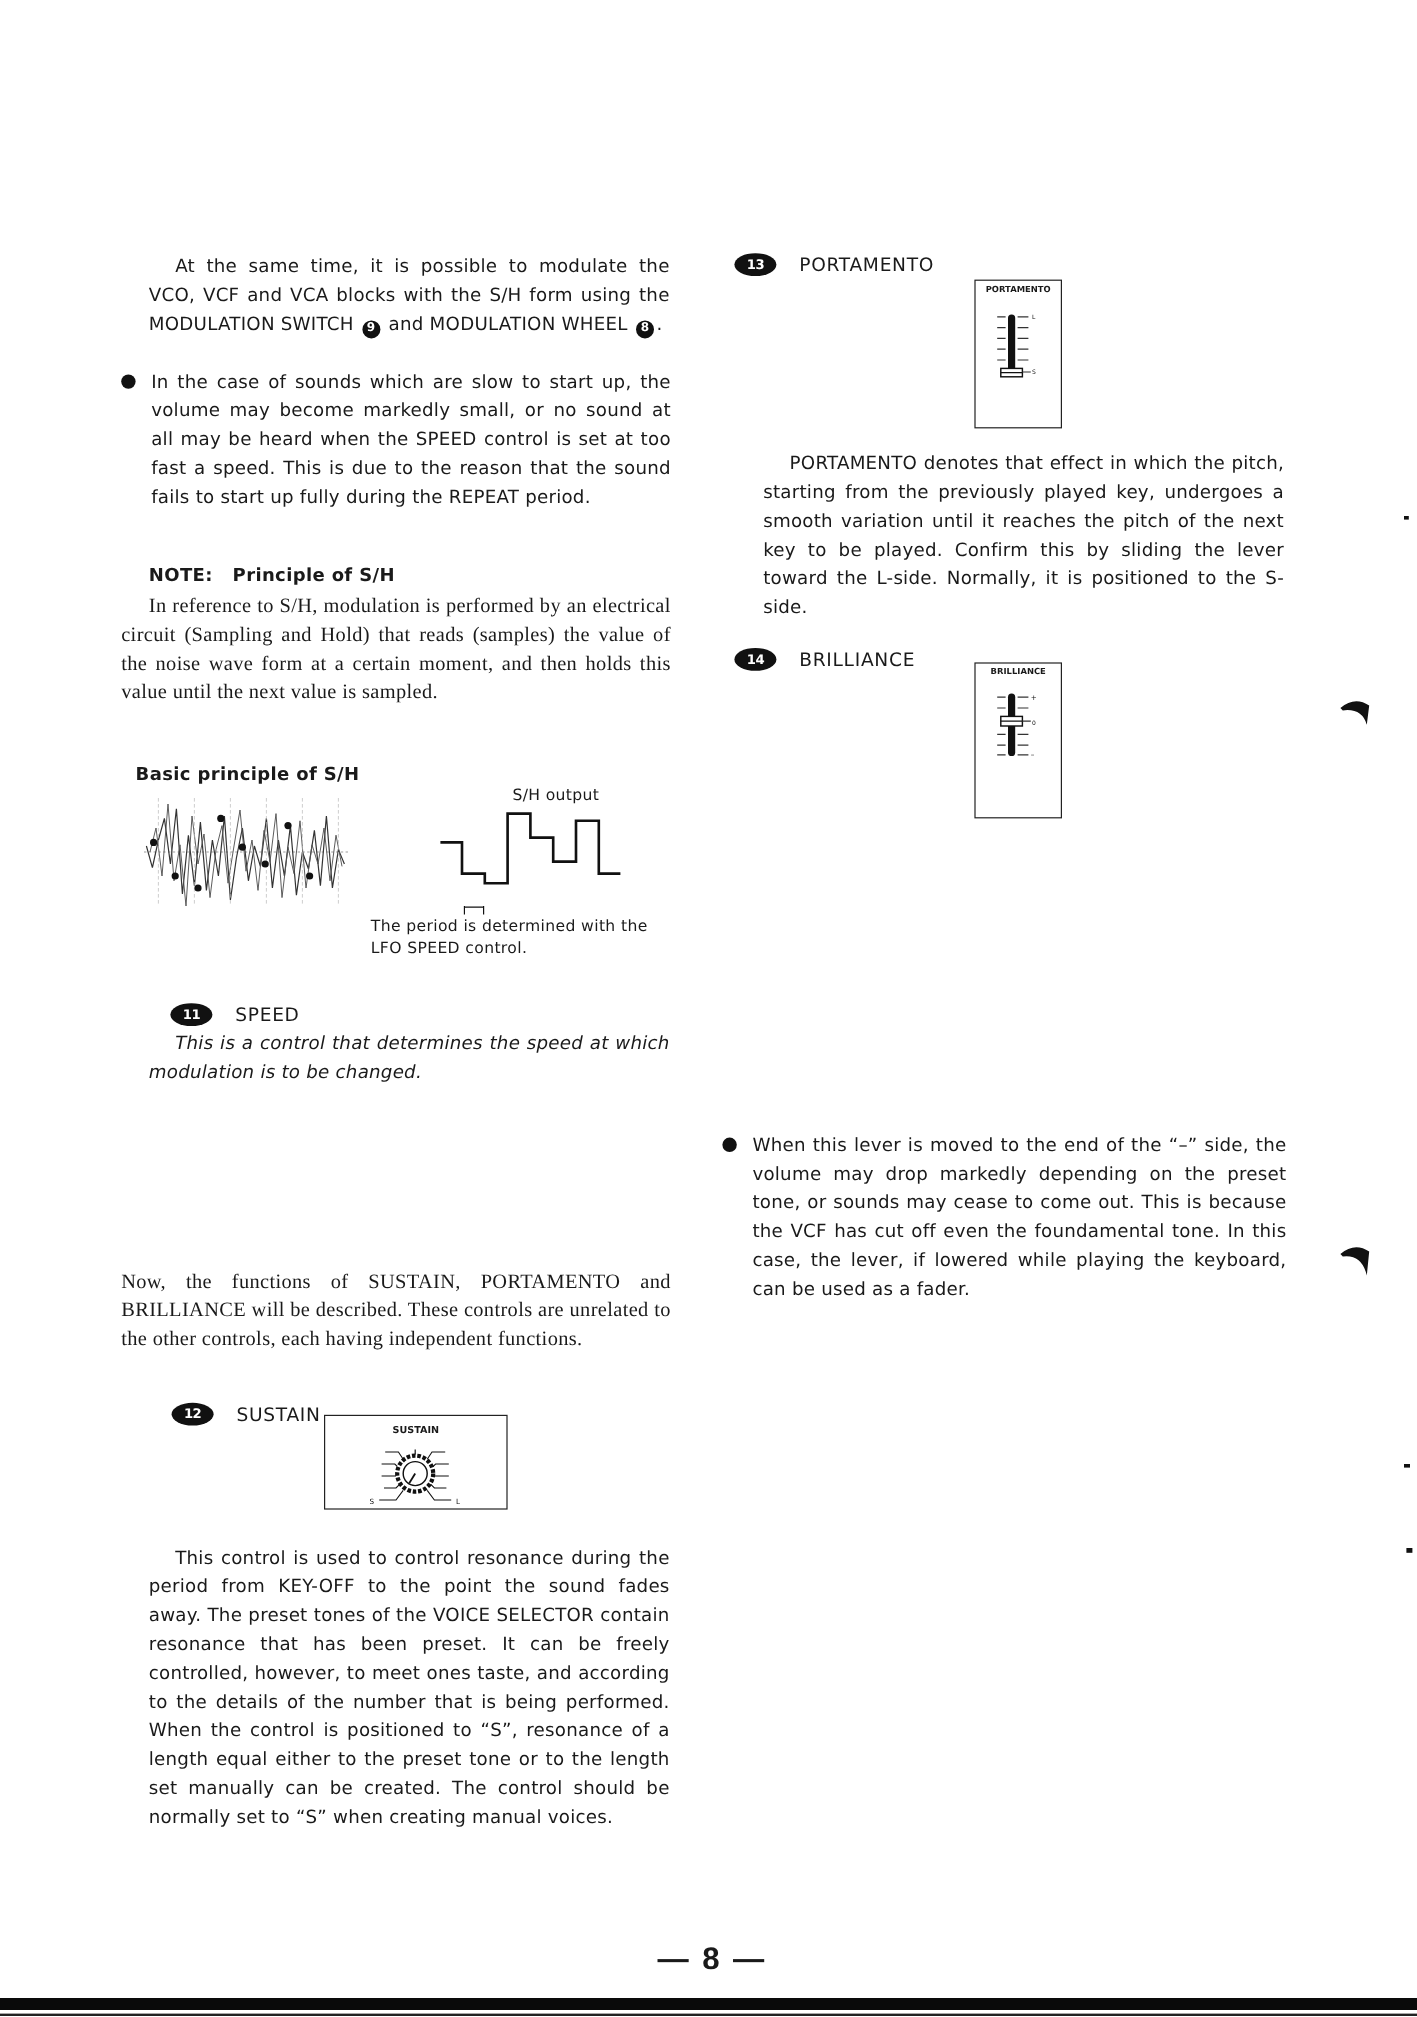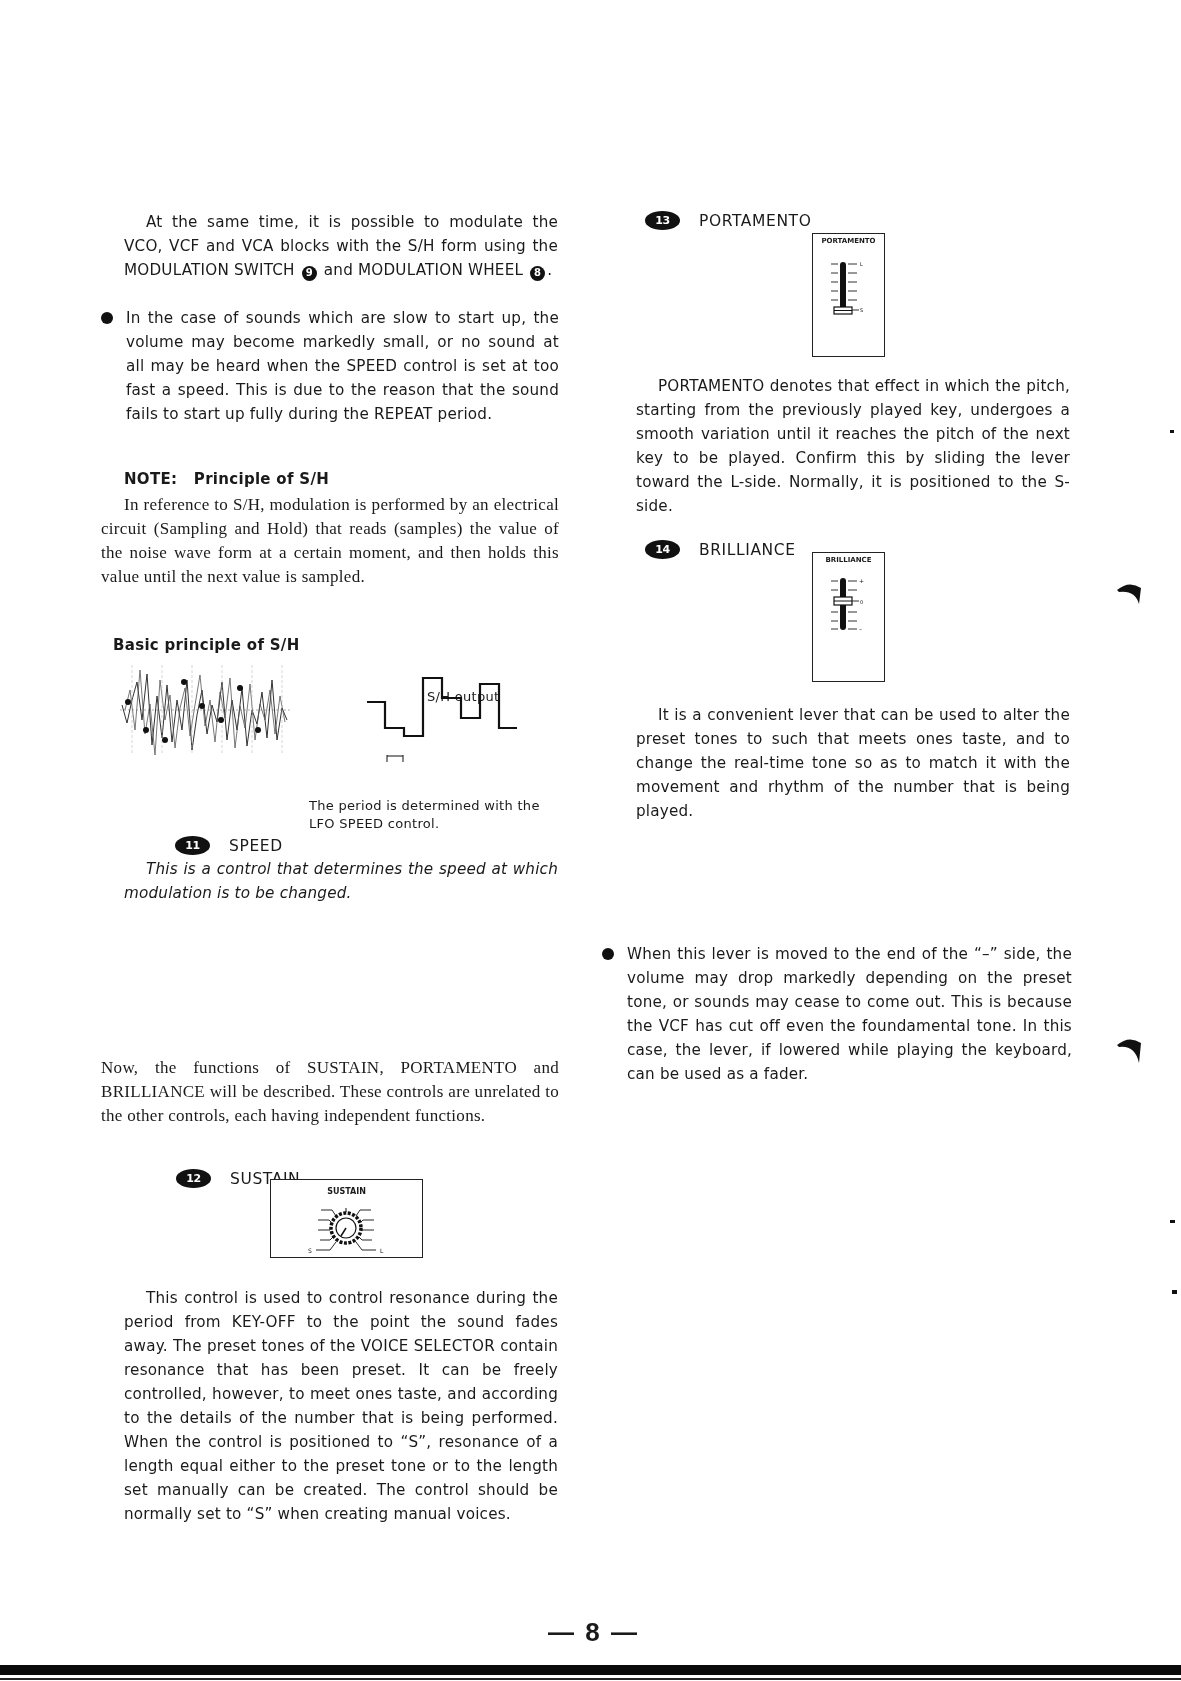--- a/index.html
+++ b/index.html
@@ -5,24 +5,24 @@
     html, body { margin: 0; padding: 0; background: #ffffff; }
     body { width: 1181px; height: 1681px; position: relative; overflow: hidden; color: #1a1a1a; }
     .sans { font-family: "DejaVu Sans", sans-serif; font-size: 15.2px; letter-spacing: 0.2px; }
     .serif { font-family: "Liberation Serif", serif; font-size: 17px; letter-spacing: 0.3px; }
     .abs { position: absolute; }
     .para { line-height: 24px; text-align: justify; margin: 0; }
     .indent { text-indent: 22px; }
     .bullet-row { display: flex; }
     .bullet-dot { width: 12px; height: 12px; border-radius: 50%; background: #111; flex: 0 0 12px; margin-top: 6px; margin-right: 13px; margin-left: 2px; }
     .heading { font-family: "DejaVu Sans", sans-serif; font-weight: bold; font-size: 15.5px; display: flex; align-items: center; letter-spacing: 0.6px; }
-    .num-badge { width: 35px; height: 19px; border-radius: 50%; background: #111; color: #fff; font-size: 11px; font-weight: bold; display: inline-flex; align-items: center; justify-content: center; margin-right: 19px; letter-spacing: -0.5px; font-family: "DejaVu Sans", sans-serif; margin-left: 33px; }
+    .num-badge { width: 35px; height: 19px; border-radius: 50%; background: #111; color: #fff; font-size: 11px; font-weight: bold; display: inline-flex; align-items: center; justify-content: center; margin-right: 19px; letter-spacing: -0.5px; font-family: "DejaVu Sans", sans-serif; }
     .inline-badge { display: inline-flex; width: 15px; height: 15px; border-radius: 50%; background: #111; color: #fff; font-size: 10px; align-items: center; justify-content: center; vertical-align: -1px; margin: 0 2px; font-family: "DejaVu Sans", sans-serif; font-weight: bold; text-indent: 0; }
     .note-head { font-family: "DejaVu Sans", sans-serif; font-weight: bold; font-size: 15px; letter-spacing: 0.3px; }
-    .caption { font-family: "DejaVu Sans", sans-serif; font-size: 13px; line-height: 18px; letter-spacing: 0.3px; margin-top: 33px; }
+    .caption { font-family: "DejaVu Sans", sans-serif; font-size: 13px; line-height: 18px; letter-spacing: 0.3px; }
     .panel { border: 1.5px solid #222; background: #fff; }
     .panel-title { font-family: "DejaVu Sans", sans-serif; font-weight: bold; font-size: 8px; text-align: center; letter-spacing: 0; }
     .page-num { font-family: "Liberation Sans", sans-serif; font-size: 26px; font-weight: bold; letter-spacing: 2px; }
     .bottom-bar { position: absolute; left: 0; top: 1665px; width: 1181px; height: 10px; background: #0a0a0a; }
     .bottom-line { position: absolute; left: 0; top: 1678px; width: 1181px; height: 2px; background: #222; }
   </style>
 </head>
 <body>
 
 <div class="abs sans" style="left:124px; top:210px; width:434px;">
@@ -178,21 +178,20 @@
     <rect x="13" y="21" width="18" height="8" fill="#fff" stroke="#111" stroke-width="1.2"></rect>
     <line x1="13" y1="25" x2="31" y2="25" stroke="#111" stroke-width="1"></line>
     <line x1="31" y1="25" x2="38" y2="25" stroke="#333" stroke-width="1"></line>
     <text x="38" y="7" font-size="6" font-family="DejaVu Sans, sans-serif" fill="#111">+</text>
     <text x="39" y="28" font-size="5" font-family="DejaVu Sans, sans-serif" fill="#111">0</text>
     <text x="38" y="55" font-size="6" font-family="DejaVu Sans, sans-serif" fill="#111">–</text>
   </svg>
 </div>
 
 <div class="abs sans" style="left:636px; top:703px; width:434px;">
-  <p class="para indent">It is a convenient lever that can be used to alter the preset tones to such that meets ones taste, and to change the real-time tone so as to match it with the movement and rhythm of the number that is being played.</p>
 </div>
 
 <div class="abs sans bullet-row" style="left:600px; top:942px; width:472px;">
   <span class="bullet-dot"></span>
   <p class="para" style="flex:1;">When this lever is moved to the end of the “–” side, the volume may drop markedly depending on the preset tone, or sounds may cease to come out. This is because the VCF has cut off even the foundamental tone. In this case, the lever, if lowered while playing the keyboard, can be used as a fader.</p>
 </div>
 
 <svg class="abs" style="left:1115px; top:580px;" width="30" height="30" viewBox="0 0 30 30">
   <path d="M2,10 Q14,0 26,8 L24,24 Q20,10 4,12 Z" fill="#111"></path>
 </svg>

